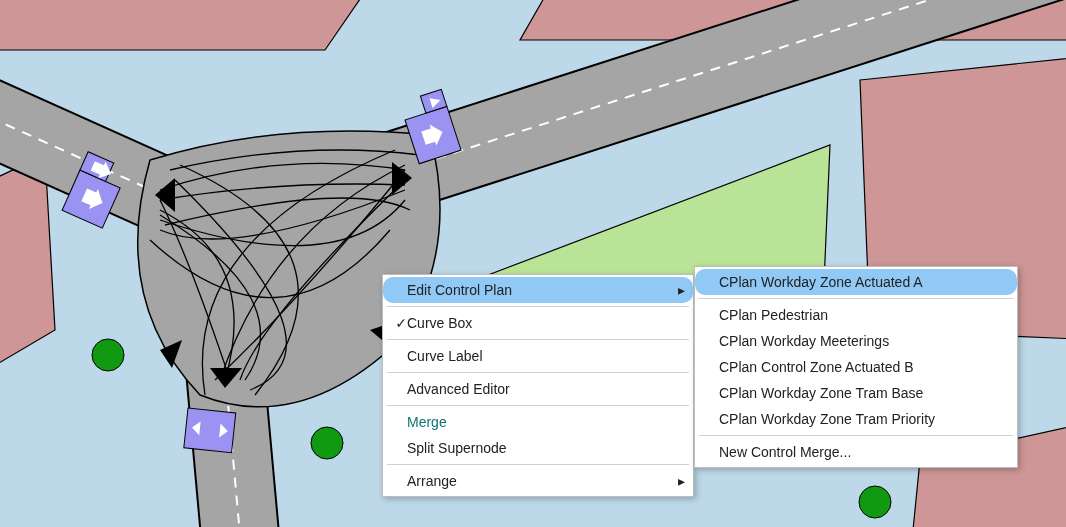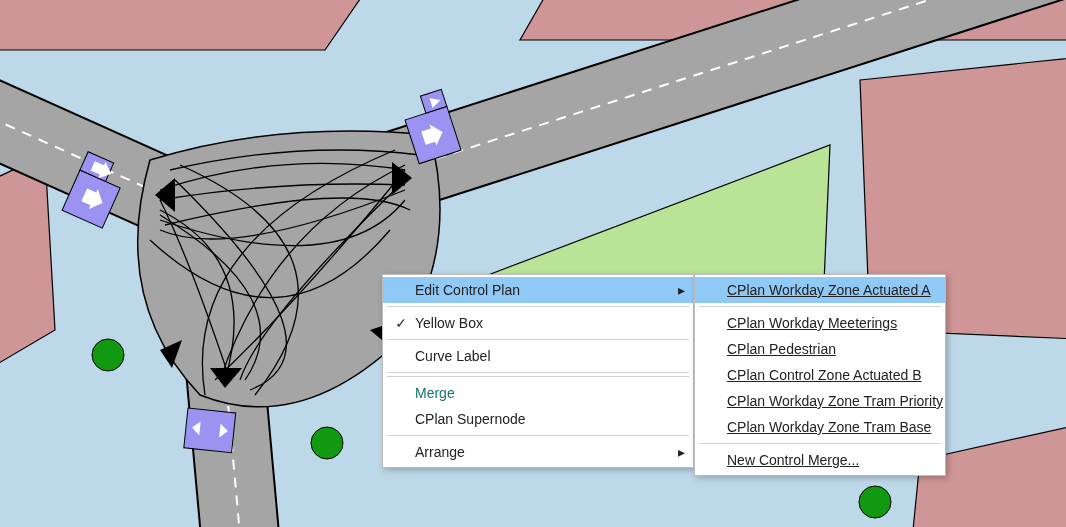--- a/index.html
+++ b/index.html
@@ -27,24 +27,25 @@
     box-shadow: 2px 2px 6px rgba(0,0,0,.25);
     padding: 2px 0;
     font-size: 14px;
     color: #222;
     box-sizing: border-box;
   }
   .ctx-item {
     position: relative;
     height: 26px;
     line-height: 26px;
-    padding-left: 32px;
+    padding-left: 24px;
     padding-right: 26px;
     white-space: nowrap;
     cursor: default;
+    border-radius: 10px;
   }
   .ctx-item.hilite {
     background: #90c8f6;
   }
   .ctx-item.disabled {
     color: #0f766e;
   }
   .ctx-sep {
     height: 1px;
     margin: 3px 4px;
@@ -57,21 +58,21 @@
     width: 20px;
     text-align: center;
     color: #222;
   }
   .ctx-sub {
     position: absolute;
     right: 8px;
     top: 0;
   }
   #ctx1 { left: 382px; top: 274px; width: 312px; }
-  #ctx2 { left: 694px; top: 274px; width: 252px; text-decoration: underline; }
+  #ctx2 { left: 694px; top: 266px; width: 324px; }
 </style>
 </head>
 <body>
 
 <svg class="canvas" viewBox="0 0 1066 527" xmlns="http://www.w3.org/2000/svg">
 
   <rect x="0" y="0" width="1066" height="527" fill="#bdd8e8"></rect>
 
   <g fill="#ce9696" stroke="#000" stroke-width="1.2">
 
@@ -171,58 +172,61 @@
 </svg>
 
 <div id="ctx1" class="ctx">
   <div class="ctx-item hilite">
     <span>Edit Control Plan</span>
     <span class="ctx-sub">▸</span>
   </div>
   <div class="ctx-sep"></div>
   <div class="ctx-item">
     <span class="ctx-check">✓</span>
-    <span>Yellow Box</span>
+    <span>Curve Box</span>
   </div>
   <div class="ctx-sep"></div>
   <div class="ctx-item">
     <span>Curve Label</span>
   </div>
   <div class="ctx-sep"></div>
+  <div class="ctx-item">
+    <span>Advanced Editor</span>
+  </div>
   <div class="ctx-sep"></div>
   <div class="ctx-item disabled">
     <span>Merge</span>
   </div>
   <div class="ctx-item">
-    <span>CPlan Supernode</span>
+    <span>Split Supernode</span>
   </div>
   <div class="ctx-sep"></div>
   <div class="ctx-item">
     <span>Arrange</span>
     <span class="ctx-sub">▸</span>
   </div>
 </div>
 
 <div id="ctx2" class="ctx">
   <div class="ctx-item hilite">
     <span>CPlan Workday Zone Actuated A</span>
   </div>
   <div class="ctx-sep"></div>
   <div class="ctx-item">
+    <span>CPlan Pedestrian</span>
+  </div>
+  <div class="ctx-item">
     <span>CPlan Workday Meeterings</span>
   </div>
   <div class="ctx-item">
-    <span>CPlan Pedestrian</span>
-  </div>
-  <div class="ctx-item">
     <span>CPlan Control Zone Actuated B</span>
   </div>
   <div class="ctx-item">
+    <span>CPlan Workday Zone Tram Base</span>
+  </div>
+  <div class="ctx-item">
     <span>CPlan Workday Zone Tram Priority</span>
   </div>
-  <div class="ctx-item">
-    <span>CPlan Workday Zone Tram Base</span>
-  </div>
   <div class="ctx-sep"></div>
   <div class="ctx-item">
     <span>New Control Merge...</span>
   </div>
 </div>
 
 </body></html>

